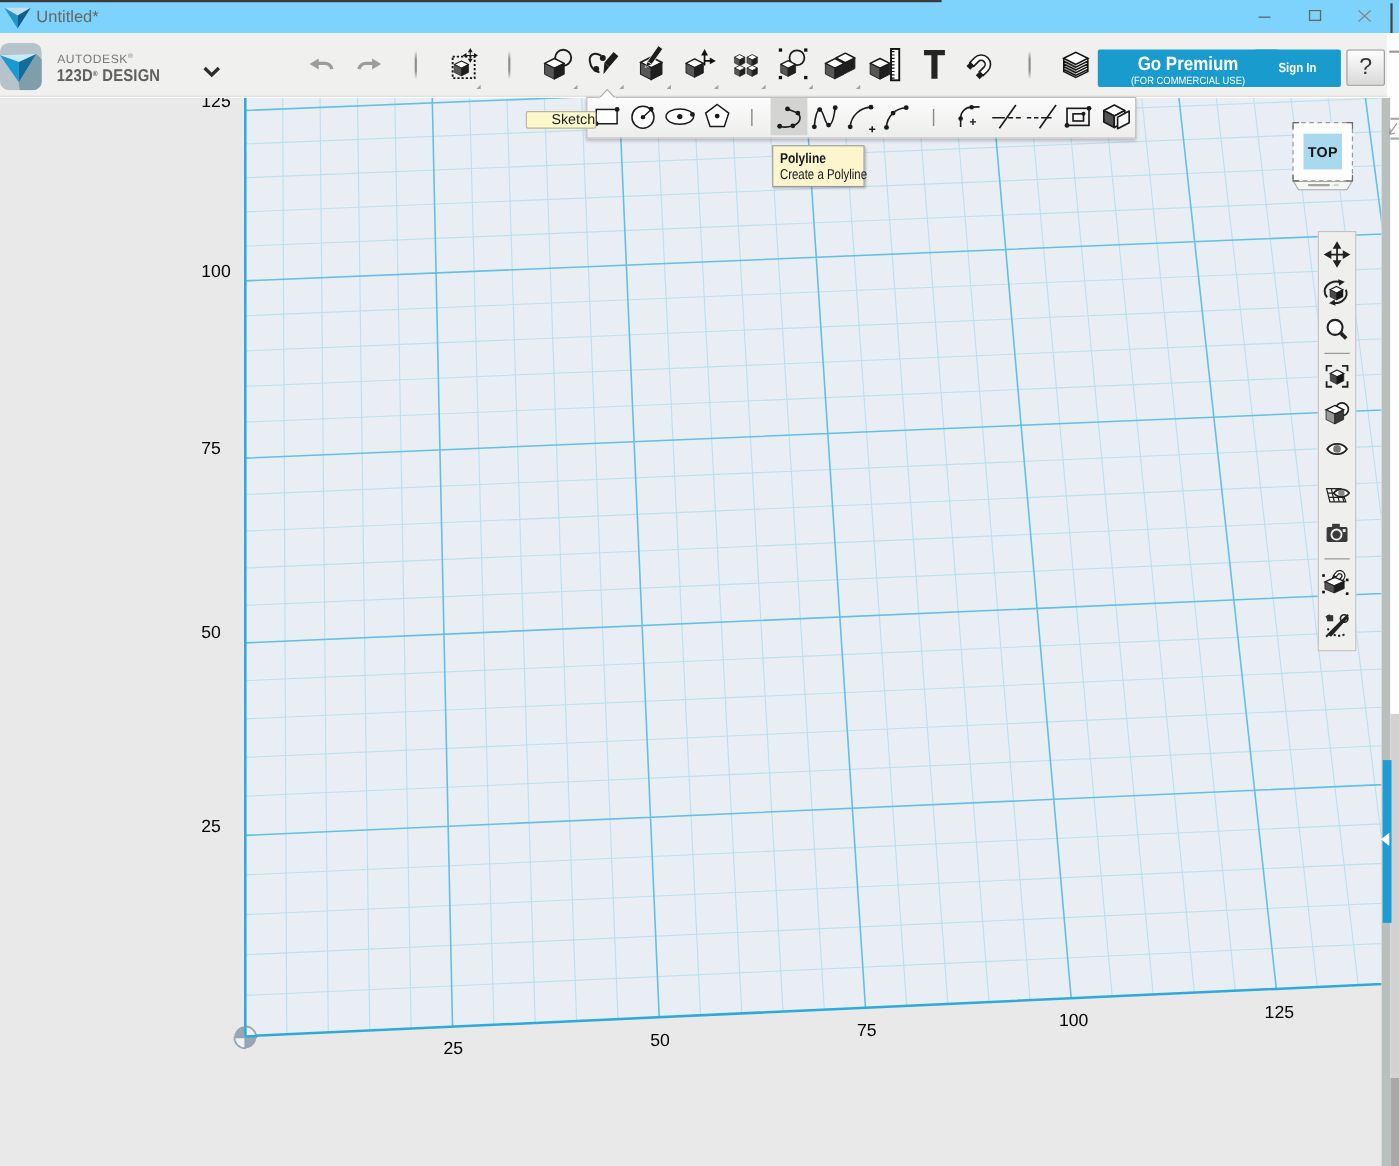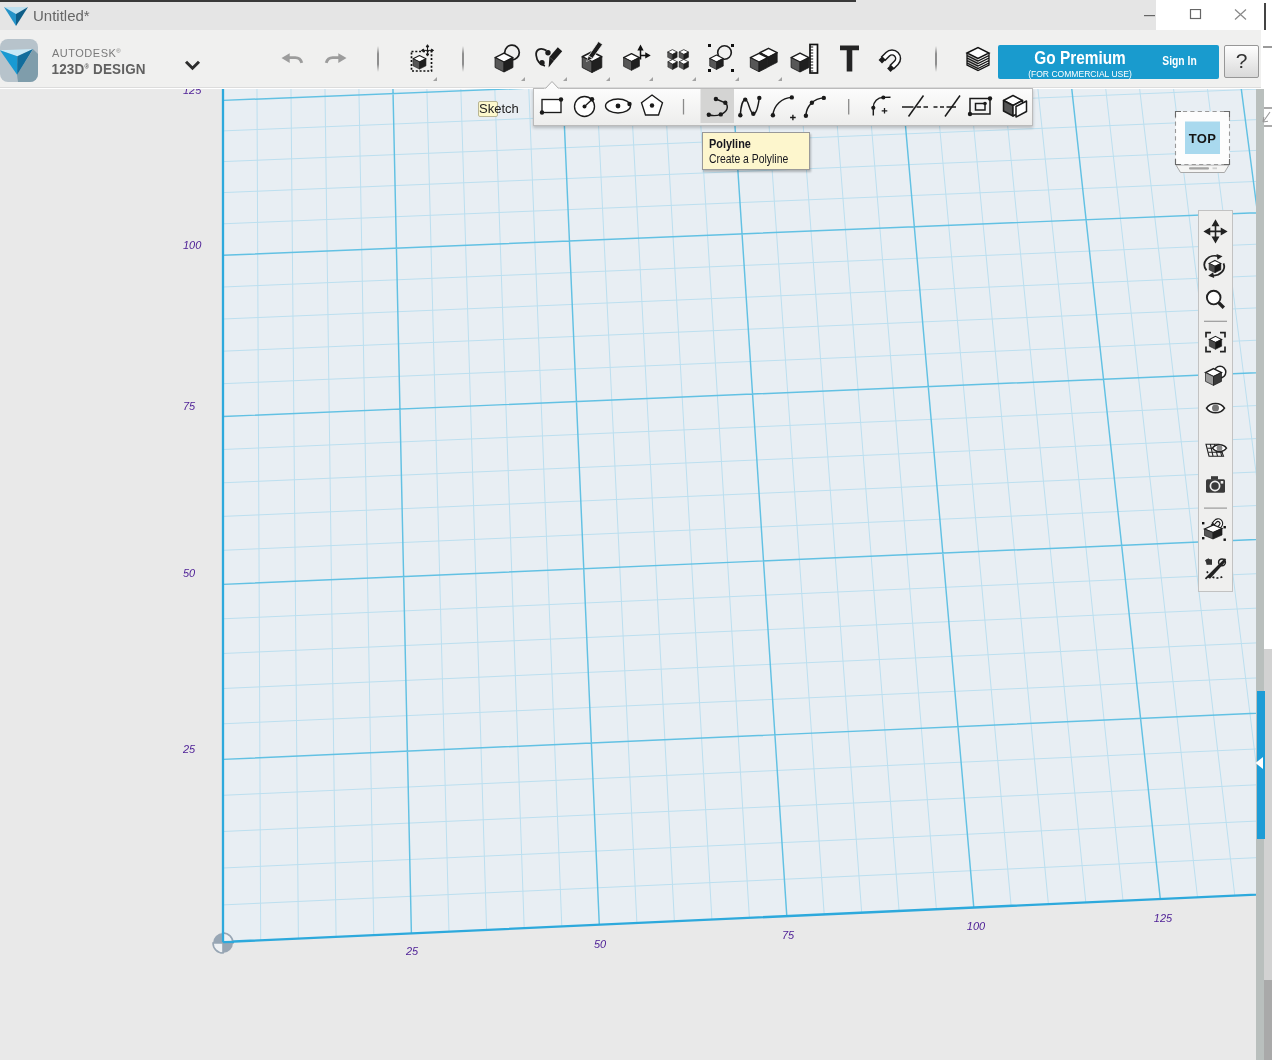--- a/index.html
+++ b/index.html
@@ -1,33 +1,33 @@
 <!DOCTYPE html>
 <html><head>
 <meta charset="utf-8">
 <style>
 html,body{margin:0;padding:0;width:1272px;height:1060px;overflow:hidden;
 font-family:"Liberation Sans",sans-serif;background:#fff;}
 *{box-sizing:border-box;}
 .abs{position:absolute;}
-#titlebar{position:absolute;left:0;top:0;width:1156px;height:30px;background:#e5e5e5;}
+#titlebar{position:absolute;left:0;top:0;width:1272px;height:30px;background:#7dd3fc;}
 #topline{position:absolute;left:0;top:0;width:856px;height:2px;background:#3a3a3a;}
 #title-text{position:absolute;left:33px;top:7px;font-size:15px;color:#666;}
 #toolbar{position:absolute;left:0;top:30px;width:1261px;height:58px;background:#f0f0ef;border-bottom:1px solid #dcdcdc;}
 #canvas{position:absolute;left:0;top:89px;width:1256px;height:971px;background:#e9e9e9;overflow:hidden;}
-.axlab{position:absolute;color:#4c1d95;font-size:11px;font-style:italic;}
+.axlab{position:absolute;color:#000000;font-size:16px;}
 #gostrip{position:absolute;left:1256px;top:89px;width:8px;height:971px;background:#b9bfbd;}
 #rmargin-top{position:absolute;left:1264px;top:89px;width:8px;height:560px;background:#fff;}
 #rmargin-mid{position:absolute;left:1264px;top:649px;width:8px;height:331px;background:#d2d2d2;}
 #rmargin-bot{position:absolute;left:1264px;top:980px;width:8px;height:80px;background:#a9a9a9;}
 #bluehandle{position:absolute;left:1256.5px;top:690.5px;width:8px;height:148px;background:#1d9cd6;}
 #navpanel{position:absolute;left:1197.5px;top:210px;width:35px;height:382px;background:#efefee;border:1px solid #c2c2c2;}
 #toolbar2{position:absolute;left:533px;top:88px;width:500px;height:38px;background:linear-gradient(#fcfcfc,#ededec);border:1px solid #bbb;box-shadow:0 2px 3px rgba(0,0,0,0.22);}
-#sketchlab{position:absolute;left:478px;top:100.5px;width:20px;height:16.5px;background:#fdf8cc;border:1px solid #b9b593;border-radius:2px;font-size:13px;color:#222;text-align:center;line-height:14px;}
-#tooltip{position:absolute;left:702px;top:132px;width:108px;height:38px;background:#fdf6cd;border:1px solid #999;box-shadow:1px 2px 2px rgba(0,0,0,0.25);font-size:13px;color:#16161e;padding:3px 0 0 6px;line-height:15px;white-space:nowrap;}
+#sketchlab{position:absolute;left:478px;top:100.5px;width:64px;height:16.5px;background:#fdf8cc;border:1px solid #b9b593;border-radius:2px;font-size:13px;color:#222;text-align:right;line-height:14px;}
+#tooltip{position:absolute;left:702px;top:132px;width:84px;height:38px;background:#fdf6cd;border:1px solid #999;box-shadow:1px 2px 2px rgba(0,0,0,0.25);font-size:13px;color:#16161e;padding:3px 0 0 6px;line-height:15px;white-space:nowrap;}
 .btn-blue{position:absolute;top:14.5px;height:34px;background:#199bce;border-radius:2px;color:#fff;text-align:center;}
 #helpbtn{position:absolute;left:1224px;top:15px;width:35px;height:33px;background:linear-gradient(#fefefe,#d9d9d9);border:1px solid #979797;border-radius:2px;font-size:21px;color:#333;text-align:center;line-height:30px;}
 .sep1{position:absolute;top:16px;width:1.5px;height:26px;background:linear-gradient(180deg,rgba(150,150,150,0),#8e8e8e 30%,#8e8e8e 70%,rgba(150,150,150,0));}
 .ddtri{position:absolute;width:0;height:0;border-left:4.5px solid transparent;border-bottom:4.5px solid #a2a2a2;}
 #viewcube{position:absolute;left:1175px;top:111px;}
 </style>
 </head>
 <body>
 <div id="canvas">
 <svg width="1256" height="971" style="position:absolute;left:0;top:0">

